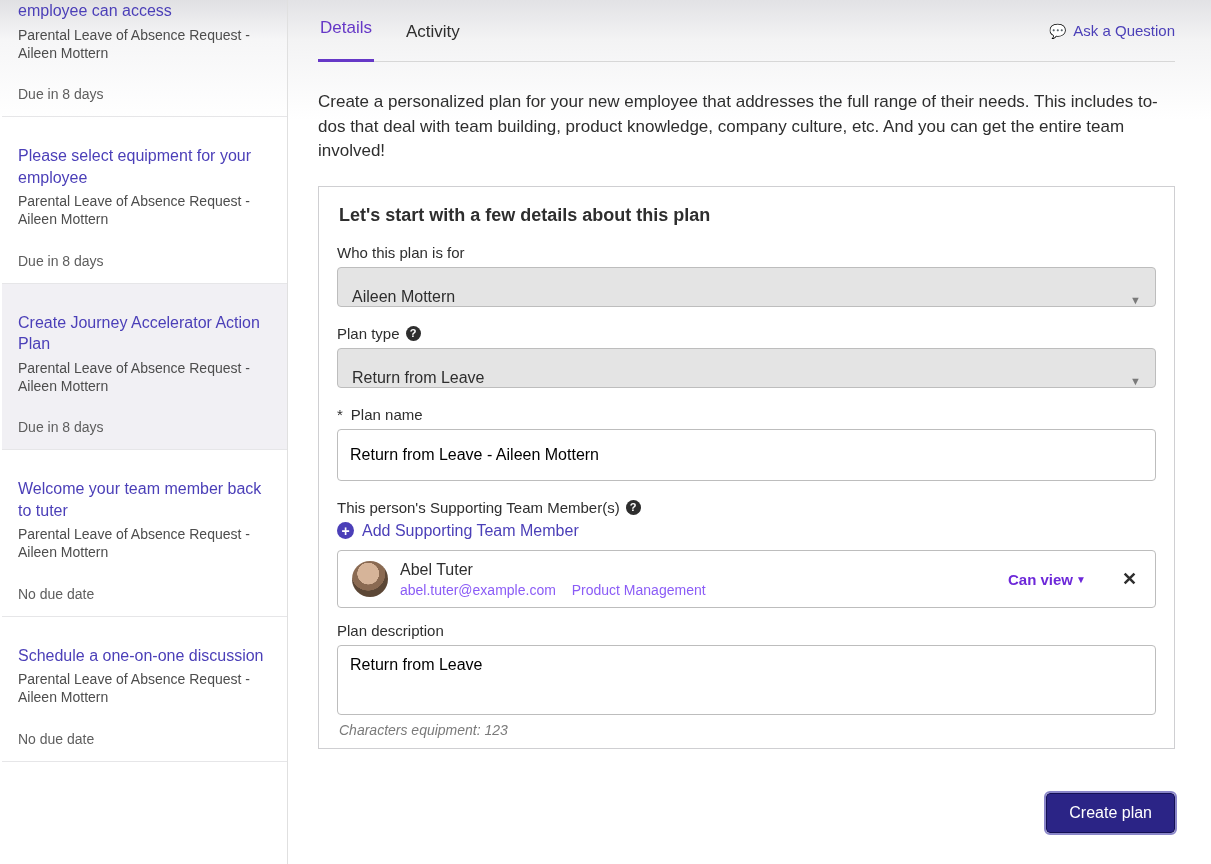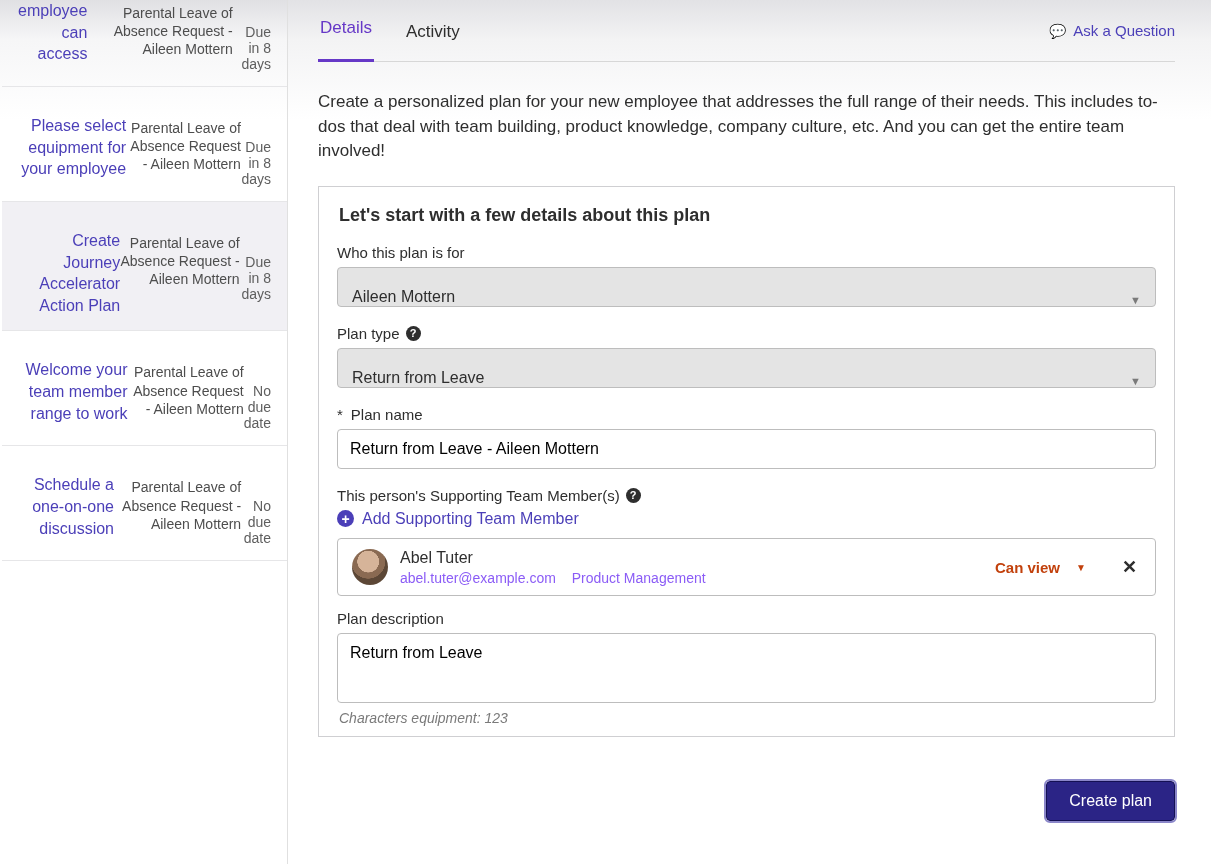--- a/index.html
+++ b/index.html
@@ -15,22 +15,21 @@
     width: 288px;
     border-right: 1px solid #e0e0e0;
     background: linear-gradient(#e0e0e3 0, #f6f6f7 40px, #ffffff 120px);
     overflow: hidden;
     padding-left: 2px;
   }
   .sidebar-item {
     border-bottom: 1px solid #e6e6e8;
     padding: 28px 16px 14px 16px;
     display: flex;
-    flex-direction: row;
-    text-align: right;
+    flex-direction: column;
   }
   .sidebar-item.selected { background: #f1f0f4; }
   .sidebar-item .title {
     color: #4b3fb8;
     font-size: 16px;
     line-height: 1.35;
   }
   .sidebar-item .sub {
     color: #4d4d4d;
     font-size: 14px;
@@ -117,21 +116,21 @@
     color: #2e2e2e;
     margin-bottom: 18px;
     cursor: pointer;
   }
   .select .caret {
     font-size: 11px;
     color: #7a7a7a;
   }
   .text-input {
     width: 100%;
-    height: 40px;
+    height: 52px;
     border: 1px solid #bdbdbd;
     border-radius: 4px;
     padding: 0 12px;
     font-size: 16px;
     margin-bottom: 18px;
     background: #ffffff;
   }
   .add-link {
     color: #4b3fb8;
     font-size: 16px;
@@ -166,26 +165,26 @@
     width: 36px; height: 36px;
     border-radius: 50%;
     background: radial-gradient(circle at 45% 35%, #d6b499 0 35%, #8a6a52 36% 55%, #5c4736 56% 100%);
     flex: 0 0 auto;
   }
   .member-text { flex: 1; line-height: 1.35; }
   .member-name { font-size: 16px; }
   .member-meta { font-size: 14px; color: #8b5cf6; }
   .member-meta .dept { margin-left: 12px; }
   .perm {
-    color: #c2410c;
+    color: #6d28d9;
     font-size: 15px;
     font-weight: 600;
     display: flex;
     align-items: center;
-    gap: 16px;
+    gap: 3px;
     margin-right: 20px;
     cursor: pointer;
   }
   .remove-x {
     font-size: 18px;
     font-weight: 700;
     cursor: pointer;
     padding: 0 4px;
   }
   .textarea {
@@ -249,21 +248,21 @@
       <span class="title">Please select equipment for your employee</span>
       <span class="sub">Parental Leave of Absence Request - Aileen Mottern</span>
       <span class="due">Due in 8 days</span>
     </div>
     <div class="sidebar-item selected">
       <span class="title">Create Journey Accelerator Action Plan</span>
       <span class="sub">Parental Leave of Absence Request - Aileen Mottern</span>
       <span class="due">Due in 8 days</span>
     </div>
     <div class="sidebar-item">
-      <span class="title">Welcome your team member range to work</span>
+      <span class="title">Welcome your team member back to tuter</span>
       <span class="sub">Parental Leave of Absence Request - Aileen Mottern</span>
       <span class="due">No due date</span>
     </div>
     <div class="sidebar-item">
       <span class="title">Schedule a one-on-one discussion</span>
       <span class="sub">Parental Leave of Absence Request - Aileen Mottern</span>
       <span class="due">No due date</span>
     </div>
   </aside>
 

